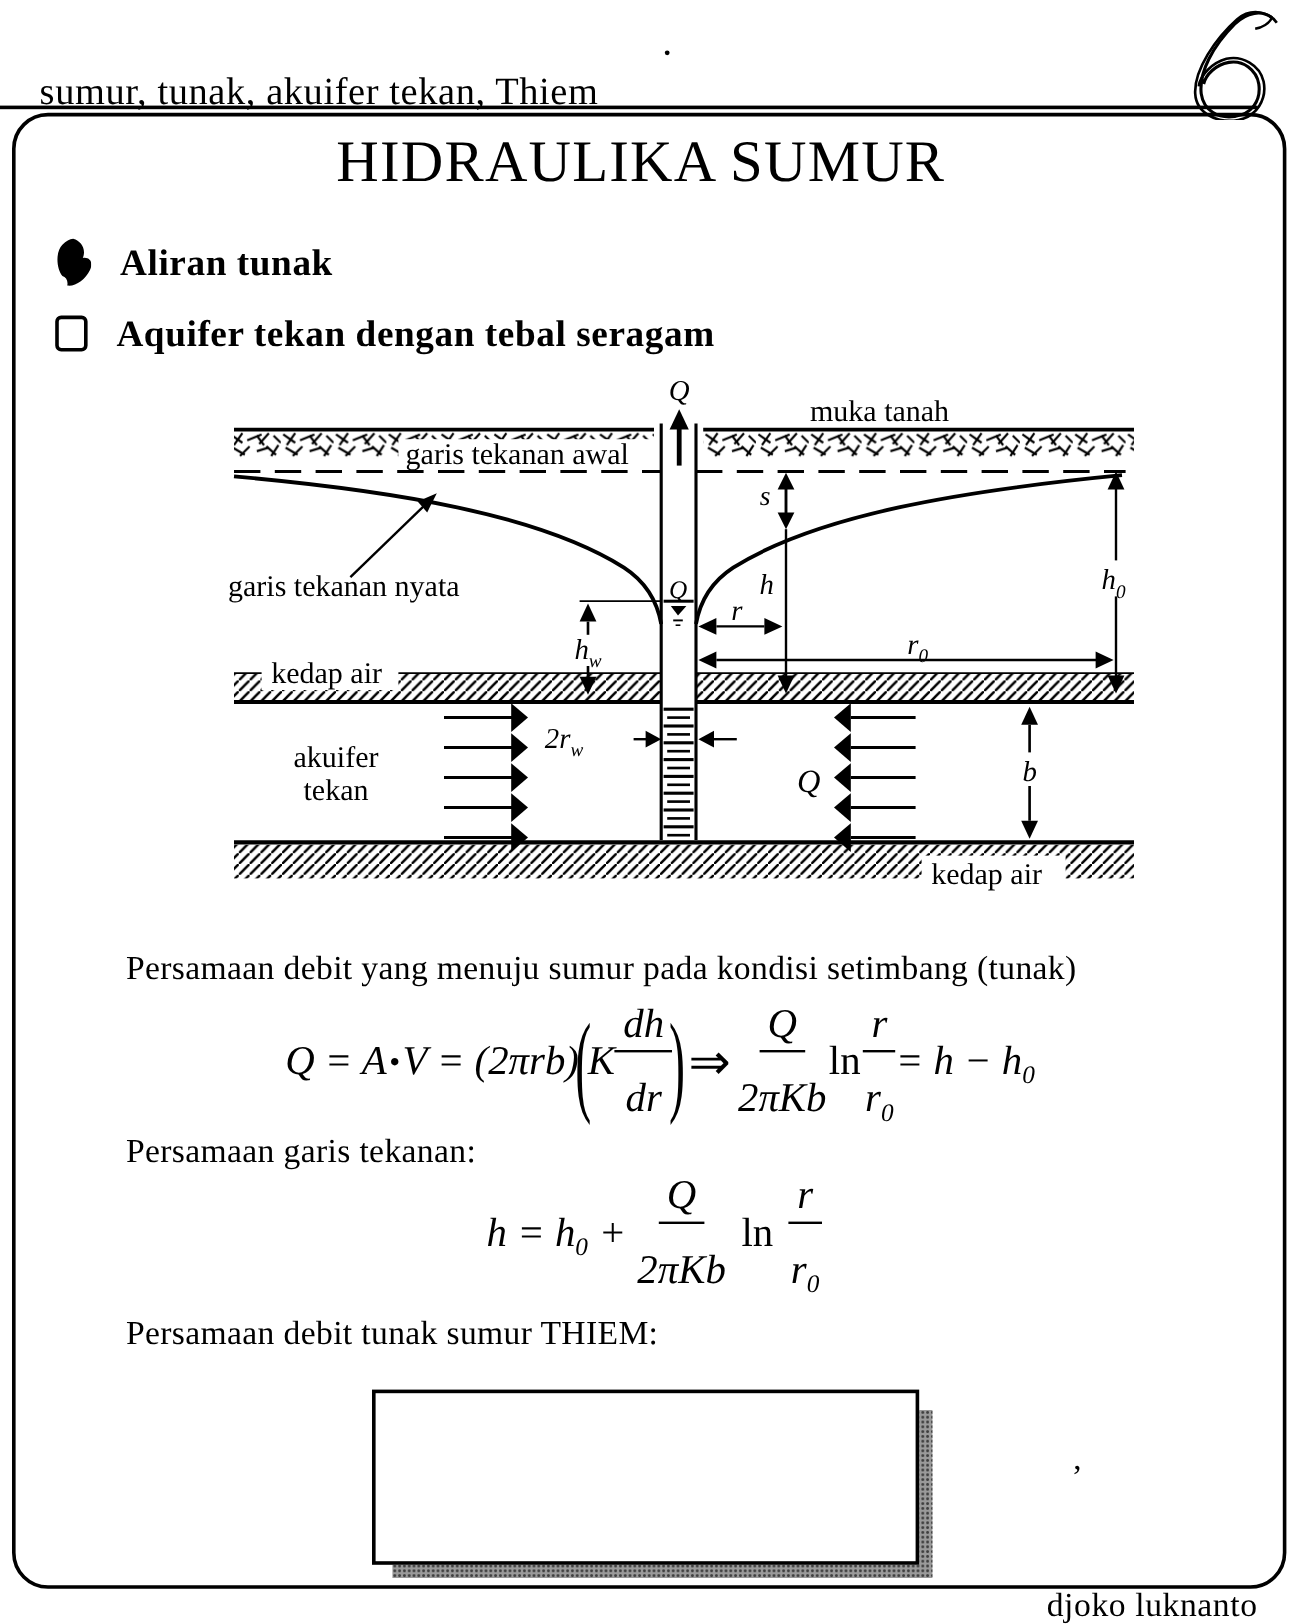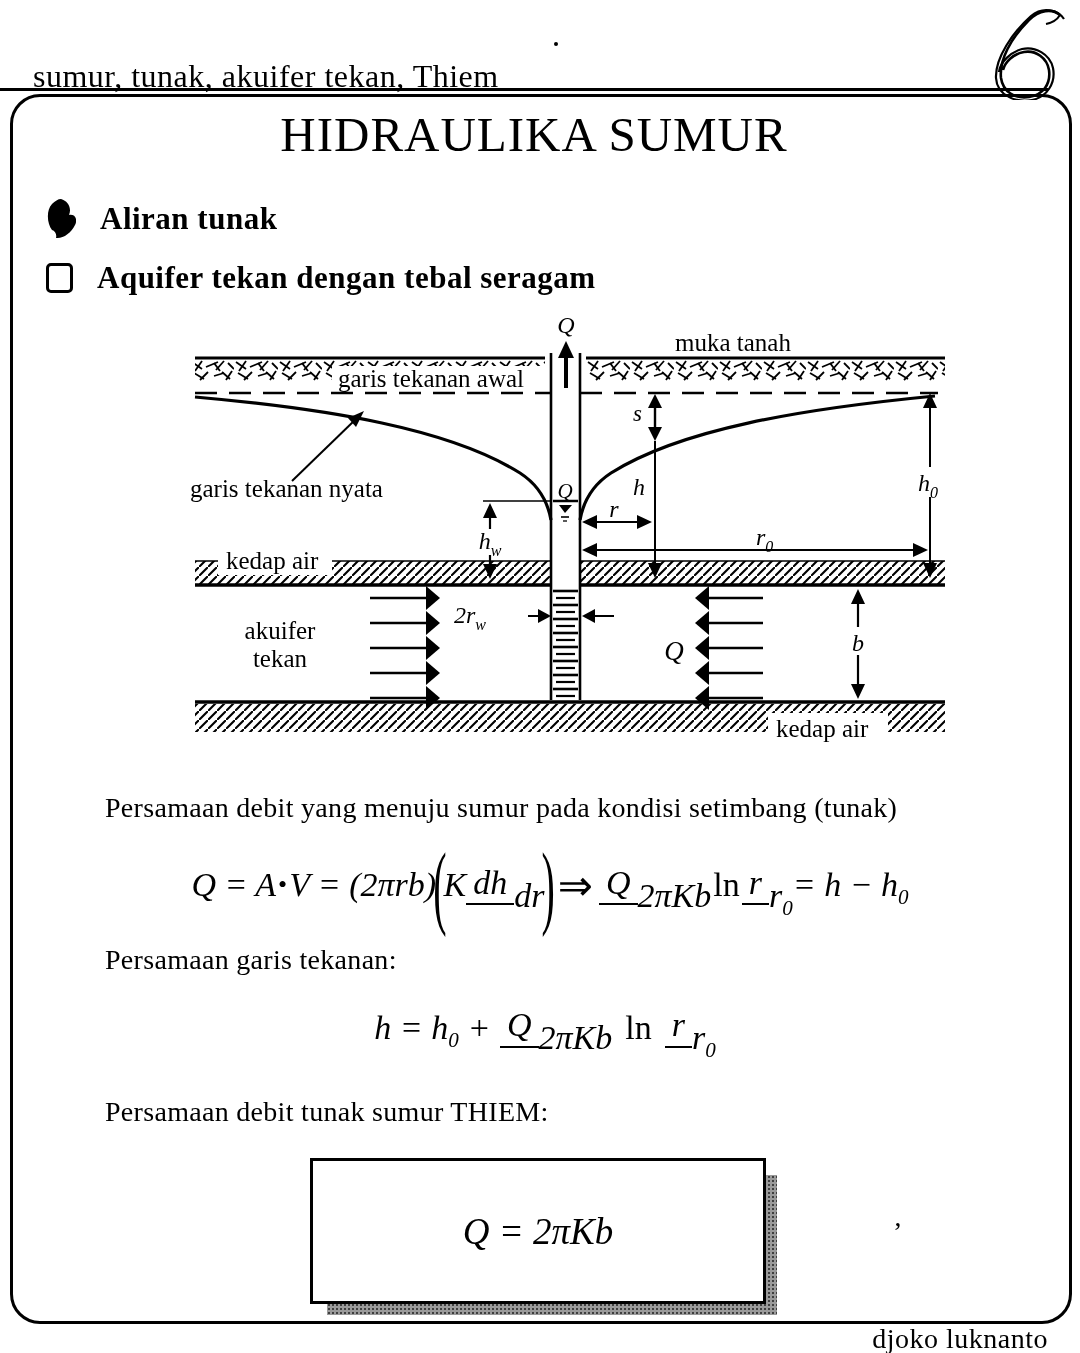--- a/index.html
+++ b/index.html
@@ -28,21 +28,21 @@
   #diagram{left:190px;top:315px;text-align:center;}
   
   .para{font-size:28px;letter-spacing:0.3px;}
   #p1{left:105px;top:792px;}
   #p2{left:105px;top:944px;}
   #p3{left:105px;top:1096px;}
   
   .eq{font-family:"Liberation Serif",serif;font-style:italic;font-size:34px;display:flex;align-items:center;}
   #eq1{left:110px;top:833px;width:880px;height:104px;justify-content:center;}
   #eq2{left:330px;top:980px;width:430px;height:95px;justify-content:center;gap:11px;}
-  .frac{display:inline-flex;align-items:center;text-align:center;line-height:1.05;font-family:Liberation Serif, serif;}
+  .frac{display:inline-flex;flex-direction:column;align-items:center;text-align:center;line-height:1.05;font-family:Liberation Serif, serif;}
   .frac .num{border-bottom:2.5px solid #000;padding:0 7px 3px;}
   .frac .den{padding-top:21px;}
   sub{font-size:0.62em;line-height:0;}
   .bigp{display:inline-block;transform:scaleY(2.35);font-size:40px;font-style:normal;margin:0 -3px;}
   .dot{font-style:normal;font-size:26px;margin:0 2px;}
   .imp{font-style:normal;font-size:42px;margin:0 6px;}
   .lnt{font-style:normal;margin:0 2px;}
   
   #thiem-shadow{left:327px;top:1175px;width:450px;height:140px;background-color:#9a9a9a;
      background-image:radial-gradient(#3f3f3f 1px,transparent 1.3px);background-size:4px 4px;}
@@ -315,17 +315,16 @@
   <span class="lnt">ln</span>
   <span class="frac">
     <span class="num">r</span>
     <span class="den"><span>r</span><sub>0</sub></span>
   </span>
 </div>
 
 <div class="abs para" id="p3">Persamaan debit tunak sumur THIEM:</div>
 <div class="abs" id="thiem-shadow"></div>
 <div class="abs" id="thiem-box">
-  <span>Q = 2πKb</span>
 </div>
 <div class="abs" id="stray-mark">’</div>
 
 <div class="abs" id="footer">djoko luknanto</div>
 
 </body></html>

